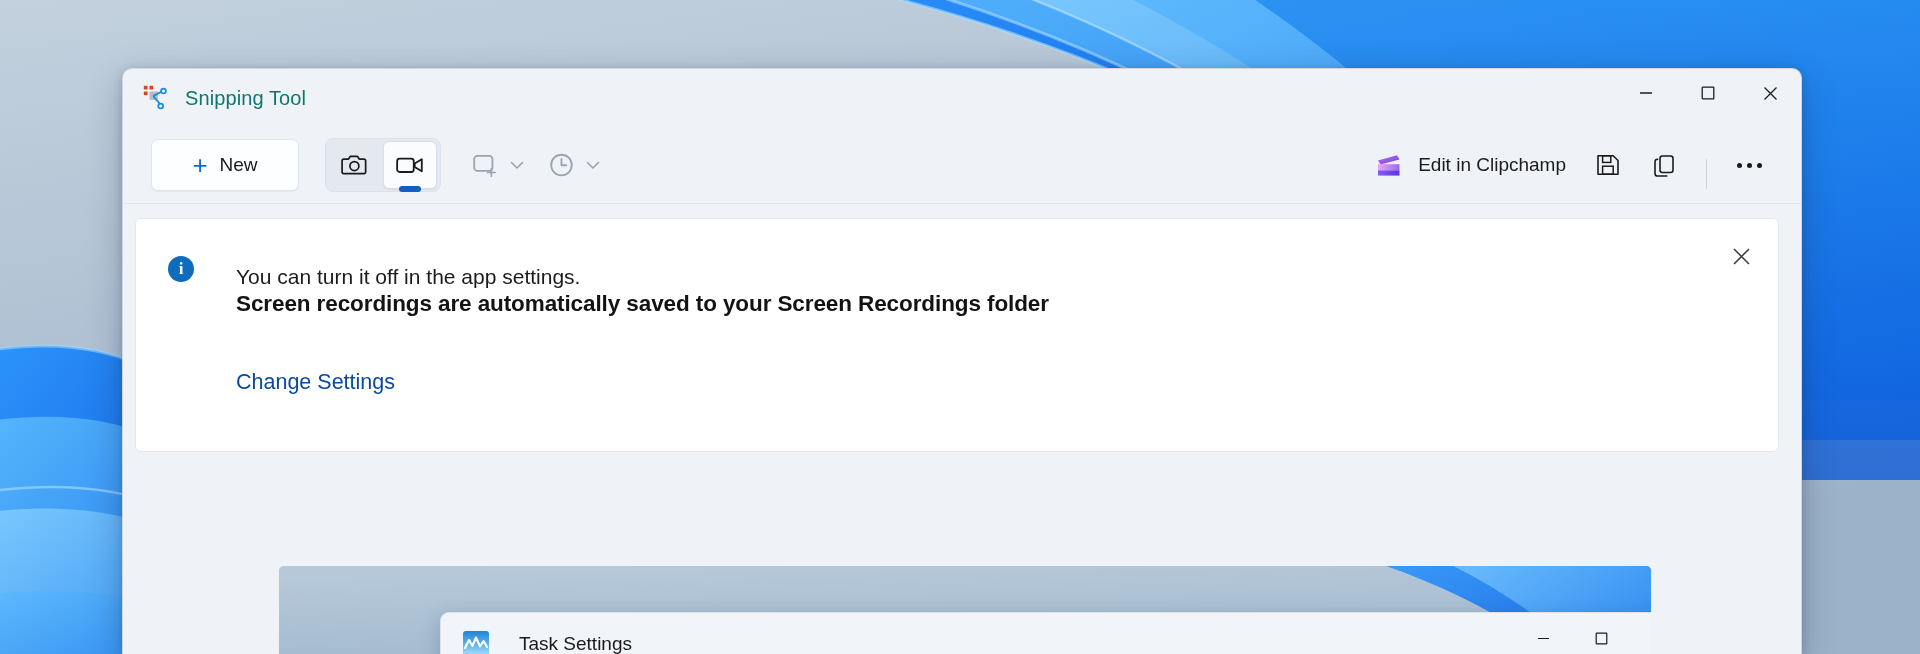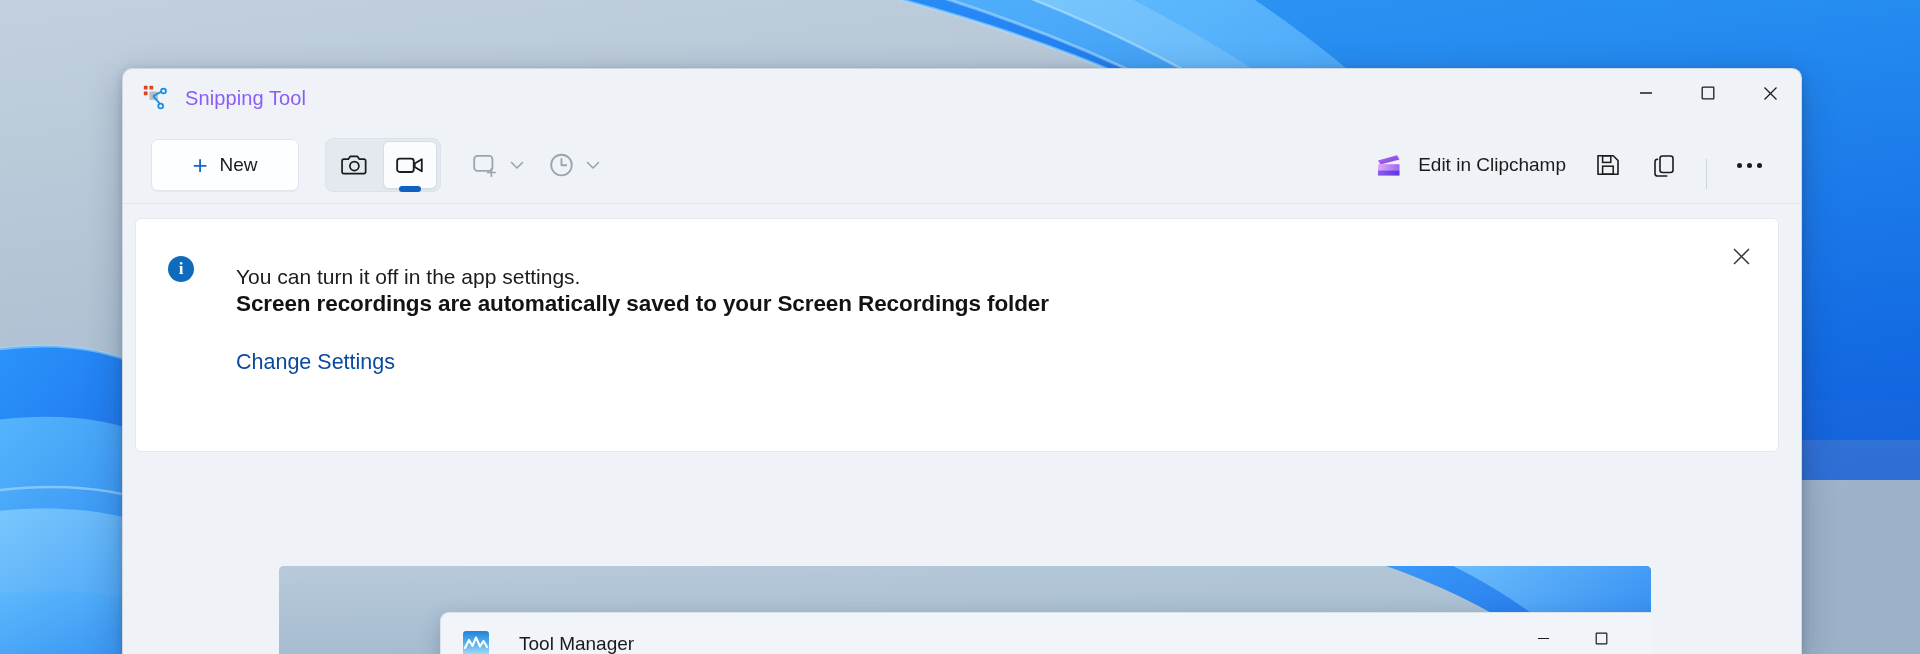--- a/index.html
+++ b/index.html
@@ -34,21 +34,21 @@
   
   #titlebar {
     position: relative;
     height: 58px;
     display: flex; align-items: center;
     padding-left: 18px;
   }
   #app-icon { width: 30px; height: 30px; flex: none; }
   #app-title {
     margin-left: 14px;
-    font-size: 20px; color: #8b5cf6; letter-spacing: .1px;
+    font-size: 20px; color: #0f766e; letter-spacing: .1px;
   }
   #win-controls {
     position: absolute; right: 0; top: 0;
     height: 48px; display: flex;
   }
   .win-btn {
     width: 62px; height: 48px;
     display: flex; align-items: center; justify-content: center;
     cursor: default; background: transparent; border: none;
   }
@@ -151,21 +151,21 @@
   #banner-body { margin-left: 76px; }
   #banner-title {
     font-size: 22.5px; font-weight: bold; color: #131313;
     line-height: 1.25; letter-spacing: -0.1px;
   }
   #banner-sub {
     margin-top: 14px;
     font-size: 21px; color: #1c1c1c; line-height: 1.3;
   }
   #banner-link {
-    display: inline-block; margin-top: 32px;
+    display: inline-block; margin-top: 52px;
     font-size: 21.5px; color: #0a4a9e; text-decoration: none;
   }
   #banner-close {
     position: absolute; right: 14px; top: 16px;
     width: 46px; height: 42px;
     display: flex; align-items: center; justify-content: center;
     background: transparent; border: none; border-radius: 5px;
   }
 
   
@@ -436,21 +436,21 @@
       <path d="M -20 120 C 40 108 90 112 130 157 L -20 157 Z" fill="url(#pvRib)" opacity="0.8"></path>
     </svg>
 
     <div id="taskmgr">
       <div id="tm-titlebar">
         <span id="tm-icon">
           <svg viewBox="0 0 26 26" width="26" height="26">
             <path d="M2 17 L6 9 L9.5 15 L13 6.5 L17 15.5 L20.5 10 L24 16" fill="none" stroke="#ffffff" stroke-width="2.1" stroke-linejoin="round" stroke-linecap="round"></path>
           </svg>
         </span>
-        <span id="tm-title">Tool Manager</span>
+        <span id="tm-title">Task Settings</span>
 
         <div id="tm-wincontrols">
           <button class="tm-win-btn">
             <svg width="13" height="13" viewBox="0 0 13 13">
               <path d="M1 6.5 H12" stroke="#1b1b1b" stroke-width="1.2"></path>
             </svg>
           </button>
           <button class="tm-win-btn">
             <svg width="13" height="13" viewBox="0 0 13 13">
               <rect x="1.2" y="1.2" width="10.6" height="10.6" fill="none" stroke="#1b1b1b" stroke-width="1.2" rx="0.6"></rect>

